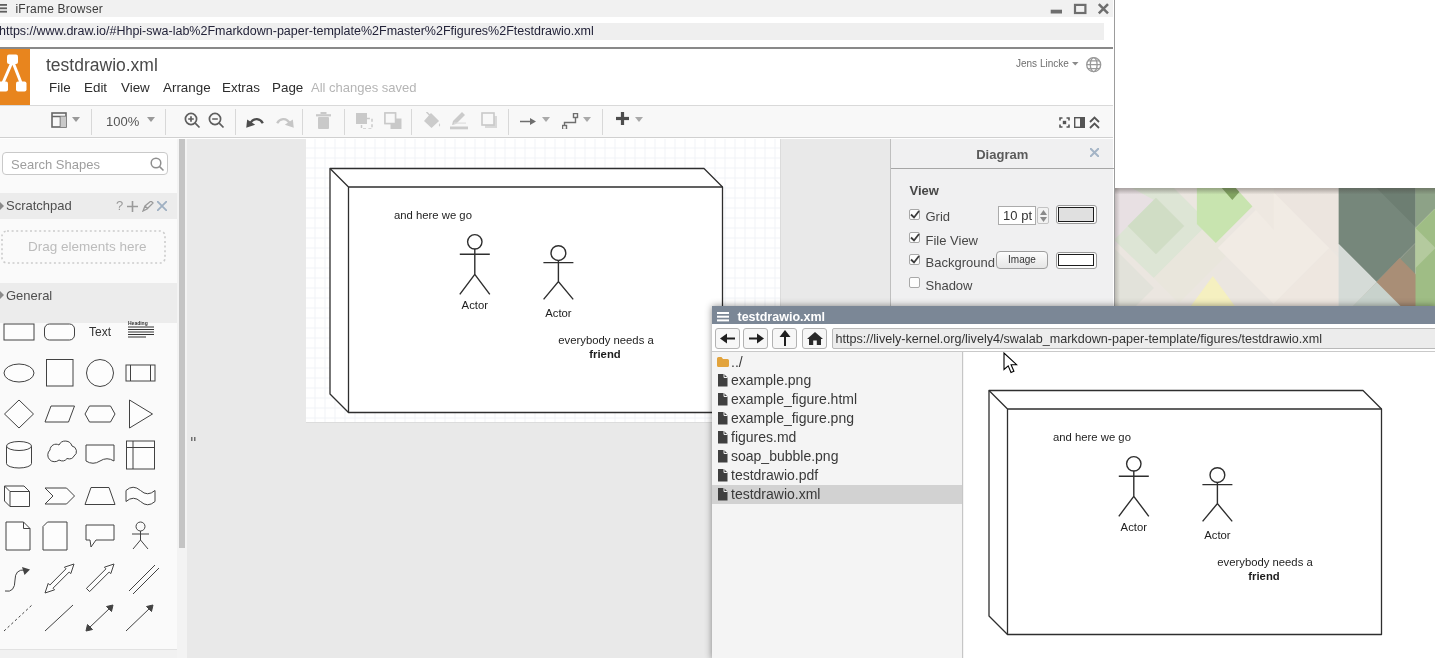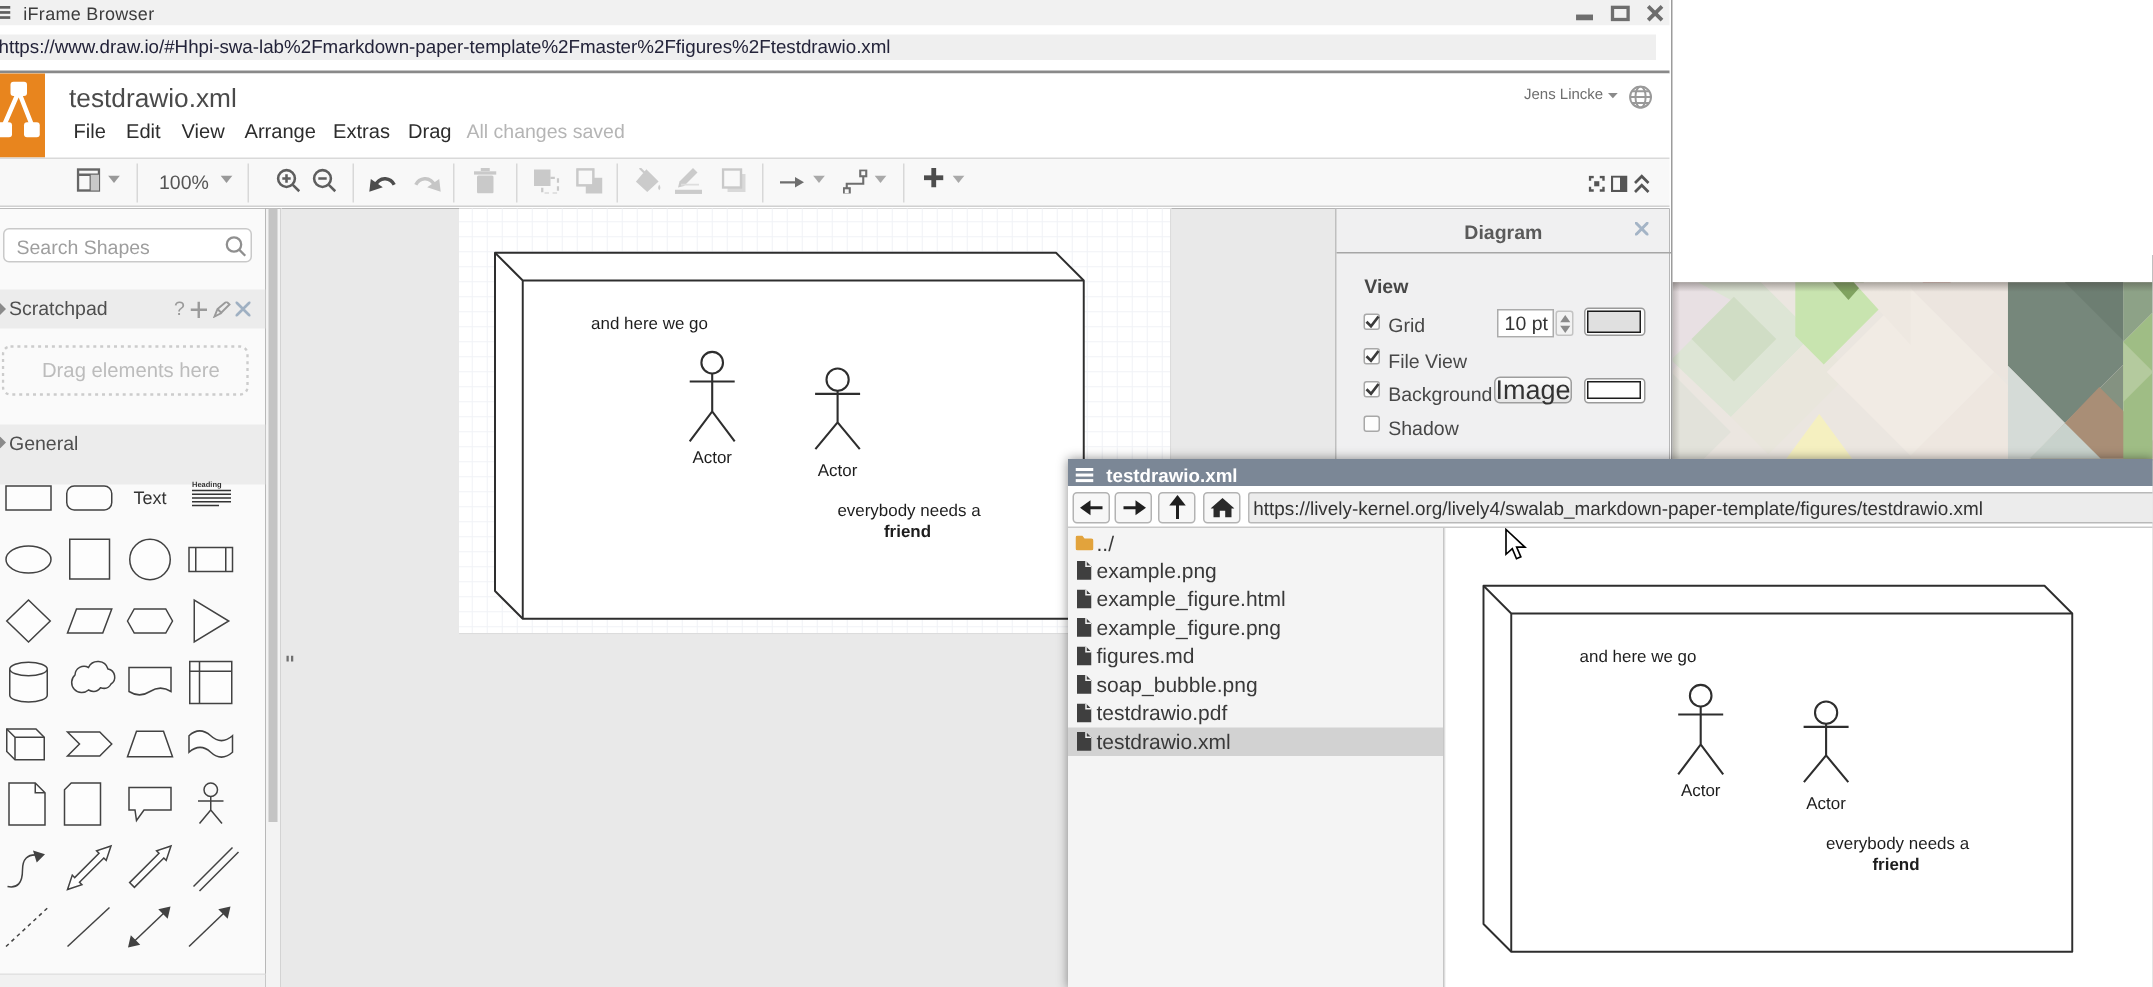--- a/index.html
+++ b/index.html
@@ -40,21 +40,21 @@
 #panel{position:absolute;left:889.5px;top:0;width:223.5px;height:519.5px;background:#f0f0f1;border-left:1px solid #bfbfbf}
 #ptab{position:absolute;left:0;top:0;width:223.5px;height:30.5px;border-bottom:1px solid #a6a6a6}
 #ptab .t{position:absolute;left:0;top:8px;width:223.5px;text-align:center;font-size:13px;font-weight:bold;color:#5a5a5a}
 #pview{position:absolute;left:19px;top:44px;font-size:13px;font-weight:bold;color:#474747}
 .prow{position:absolute;font-size:13px;color:#474747}
 .cb{position:absolute;width:11px;height:11px;border:1px solid #a8a8a8;background:#fdfdfd;border-radius:2px}
 #gridinput{position:absolute;left:107px;top:67px;width:38.5px;height:19px;background:#fff;border:1px solid #ababab;font-size:13px;color:#333;text-align:right;line-height:18px;padding-right:3px}
 #spinner{position:absolute;left:146px;top:68px;width:12px;height:17.5px;background:#f2f2f2;border:1px solid #c3c3c3;border-radius:2px}
 .swatch{position:absolute;width:41px;height:19.5px;border:1px solid #9a9a9a;border-radius:3px;background:#fcfcfc;padding:1.5px}
 .swatch .in{width:100%;height:100%;border:1.5px solid #1c1c1c}
-#imgbtn{position:absolute;left:105.5px;top:112.5px;width:52px;height:18px;border:1px solid #9e9e9e;border-radius:4px;background:linear-gradient(#fcfcfc,#e6e6e6);font-size:18px;color:#333;text-align:right;line-height:16px}
+#imgbtn{position:absolute;left:105.5px;top:112.5px;width:52px;height:18px;border:1px solid #9e9e9e;border-radius:4px;background:linear-gradient(#fcfcfc,#e6e6e6);font-size:10px;color:#333;text-align:center;line-height:16px}
 
 #win2{position:absolute;left:711.5px;top:305.5px;width:724px;height:353px;background:#f4f4f4;box-shadow:0 0 7px rgba(0,0,0,.45), inset 0 0 0 1px rgba(110,110,110,.5)}
 #w2title{position:absolute;left:0;top:0;width:724px;height:18.5px;background:#7b8796}
 #w2title .t{position:absolute;left:26px;top:4px;font-size:12.5px;font-weight:bold;color:#fff}
 #w2nav{position:absolute;left:0;top:18.5px;width:724px;height:28px;background:#fff;border-bottom:1px solid #c9c9c9}
 .nbtn{position:absolute;top:3.5px;width:25px;height:21.5px;background:#f7f7f7;border:1px solid #b3b3b3;border-radius:3px}
 #w2input{position:absolute;left:120.5px;top:3.5px;width:610px;height:21.5px;background:#ececec;border:1px solid #b9b9b9;border-radius:2px;font-size:12.6px;color:#333;line-height:20px;padding-left:2.5px;white-space:nowrap;overflow:hidden}
 #w2body{position:absolute;left:0;top:46.5px;width:724px;height:306.5px}
 #filelist{position:absolute;left:0;top:0;width:251px;height:306.5px;background:#f4f4f4;border-right:1px solid #c6c6c6}
 .frow{position:absolute;left:0;width:250px;height:18.9px;font-size:14px;color:#393939}
@@ -132,21 +132,21 @@
         <rect x="0" y="27.5" width="11" height="10" rx="2" fill="#fff"></rect>
         <rect x="19" y="27.5" width="10.5" height="10" rx="2" fill="#fff"></rect>
       </svg>
     </div>
     <div id="dtitle">testdrawio.xml</div>
     <span class="menu" style="left:49px">File</span>
     <span class="menu" style="left:84px">Edit</span>
     <span class="menu" style="left:121px">View</span>
     <span class="menu" style="left:163px">Arrange</span>
     <span class="menu" style="left:222px">Extras</span>
-    <span class="menu" style="left:272px">Drag</span>
+    <span class="menu" style="left:272px">Page</span>
     <span id="saved">All changes saved</span>
     <span id="jens">Jens Lincke</span>
     <svg class="abs" style="left:1072px;top:13px" width="7" height="4">
           <polygon points="0,0 6.5,0 3.25,3.5" fill="#8a8a8a"></polygon>
         </svg>
     <svg class="abs" style="left:1085.5px;top:8.5px" width="16" height="16" viewBox="0 0 16 16" fill="none" stroke="#999" stroke-width="1.3">
       <circle cx="7.7" cy="7.7" r="7"></circle>
           <ellipse cx="7.7" cy="7.7" rx="3.4" ry="7"></ellipse>
           <path d="M1,7.7 H14.4 M2,3.8 H13.4 M2,11.6 H13.4"></path>
     </svg>

